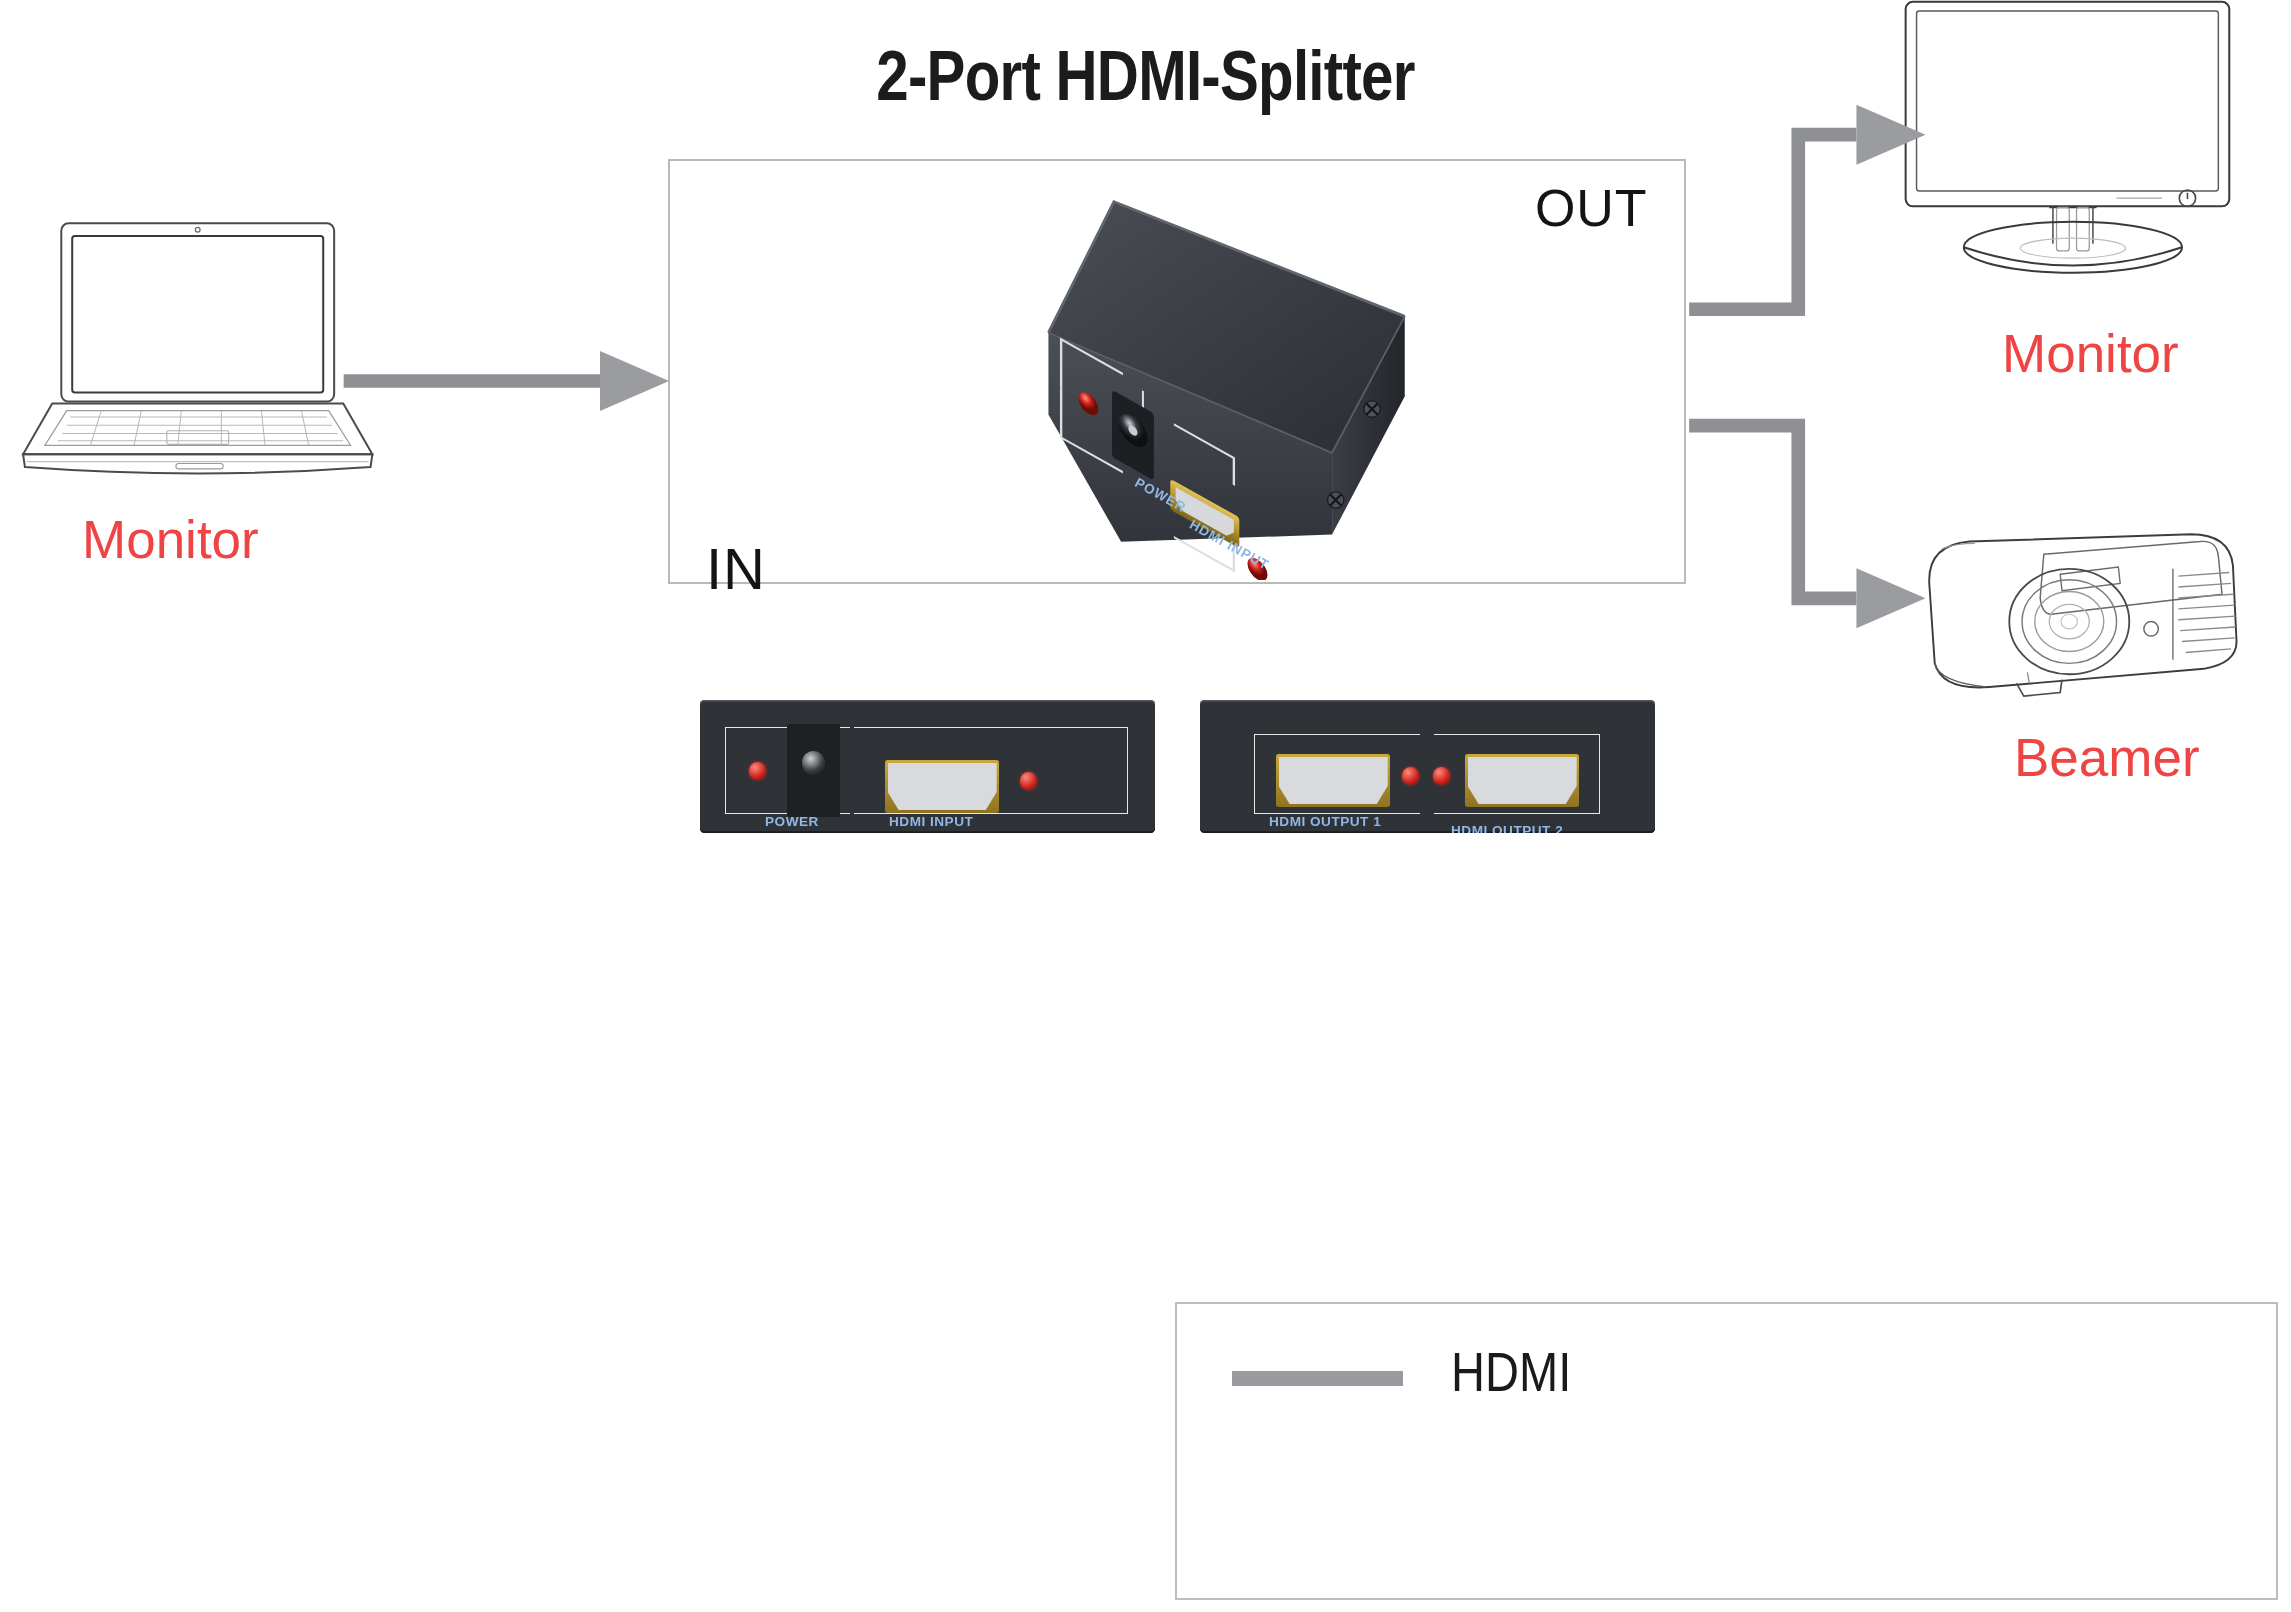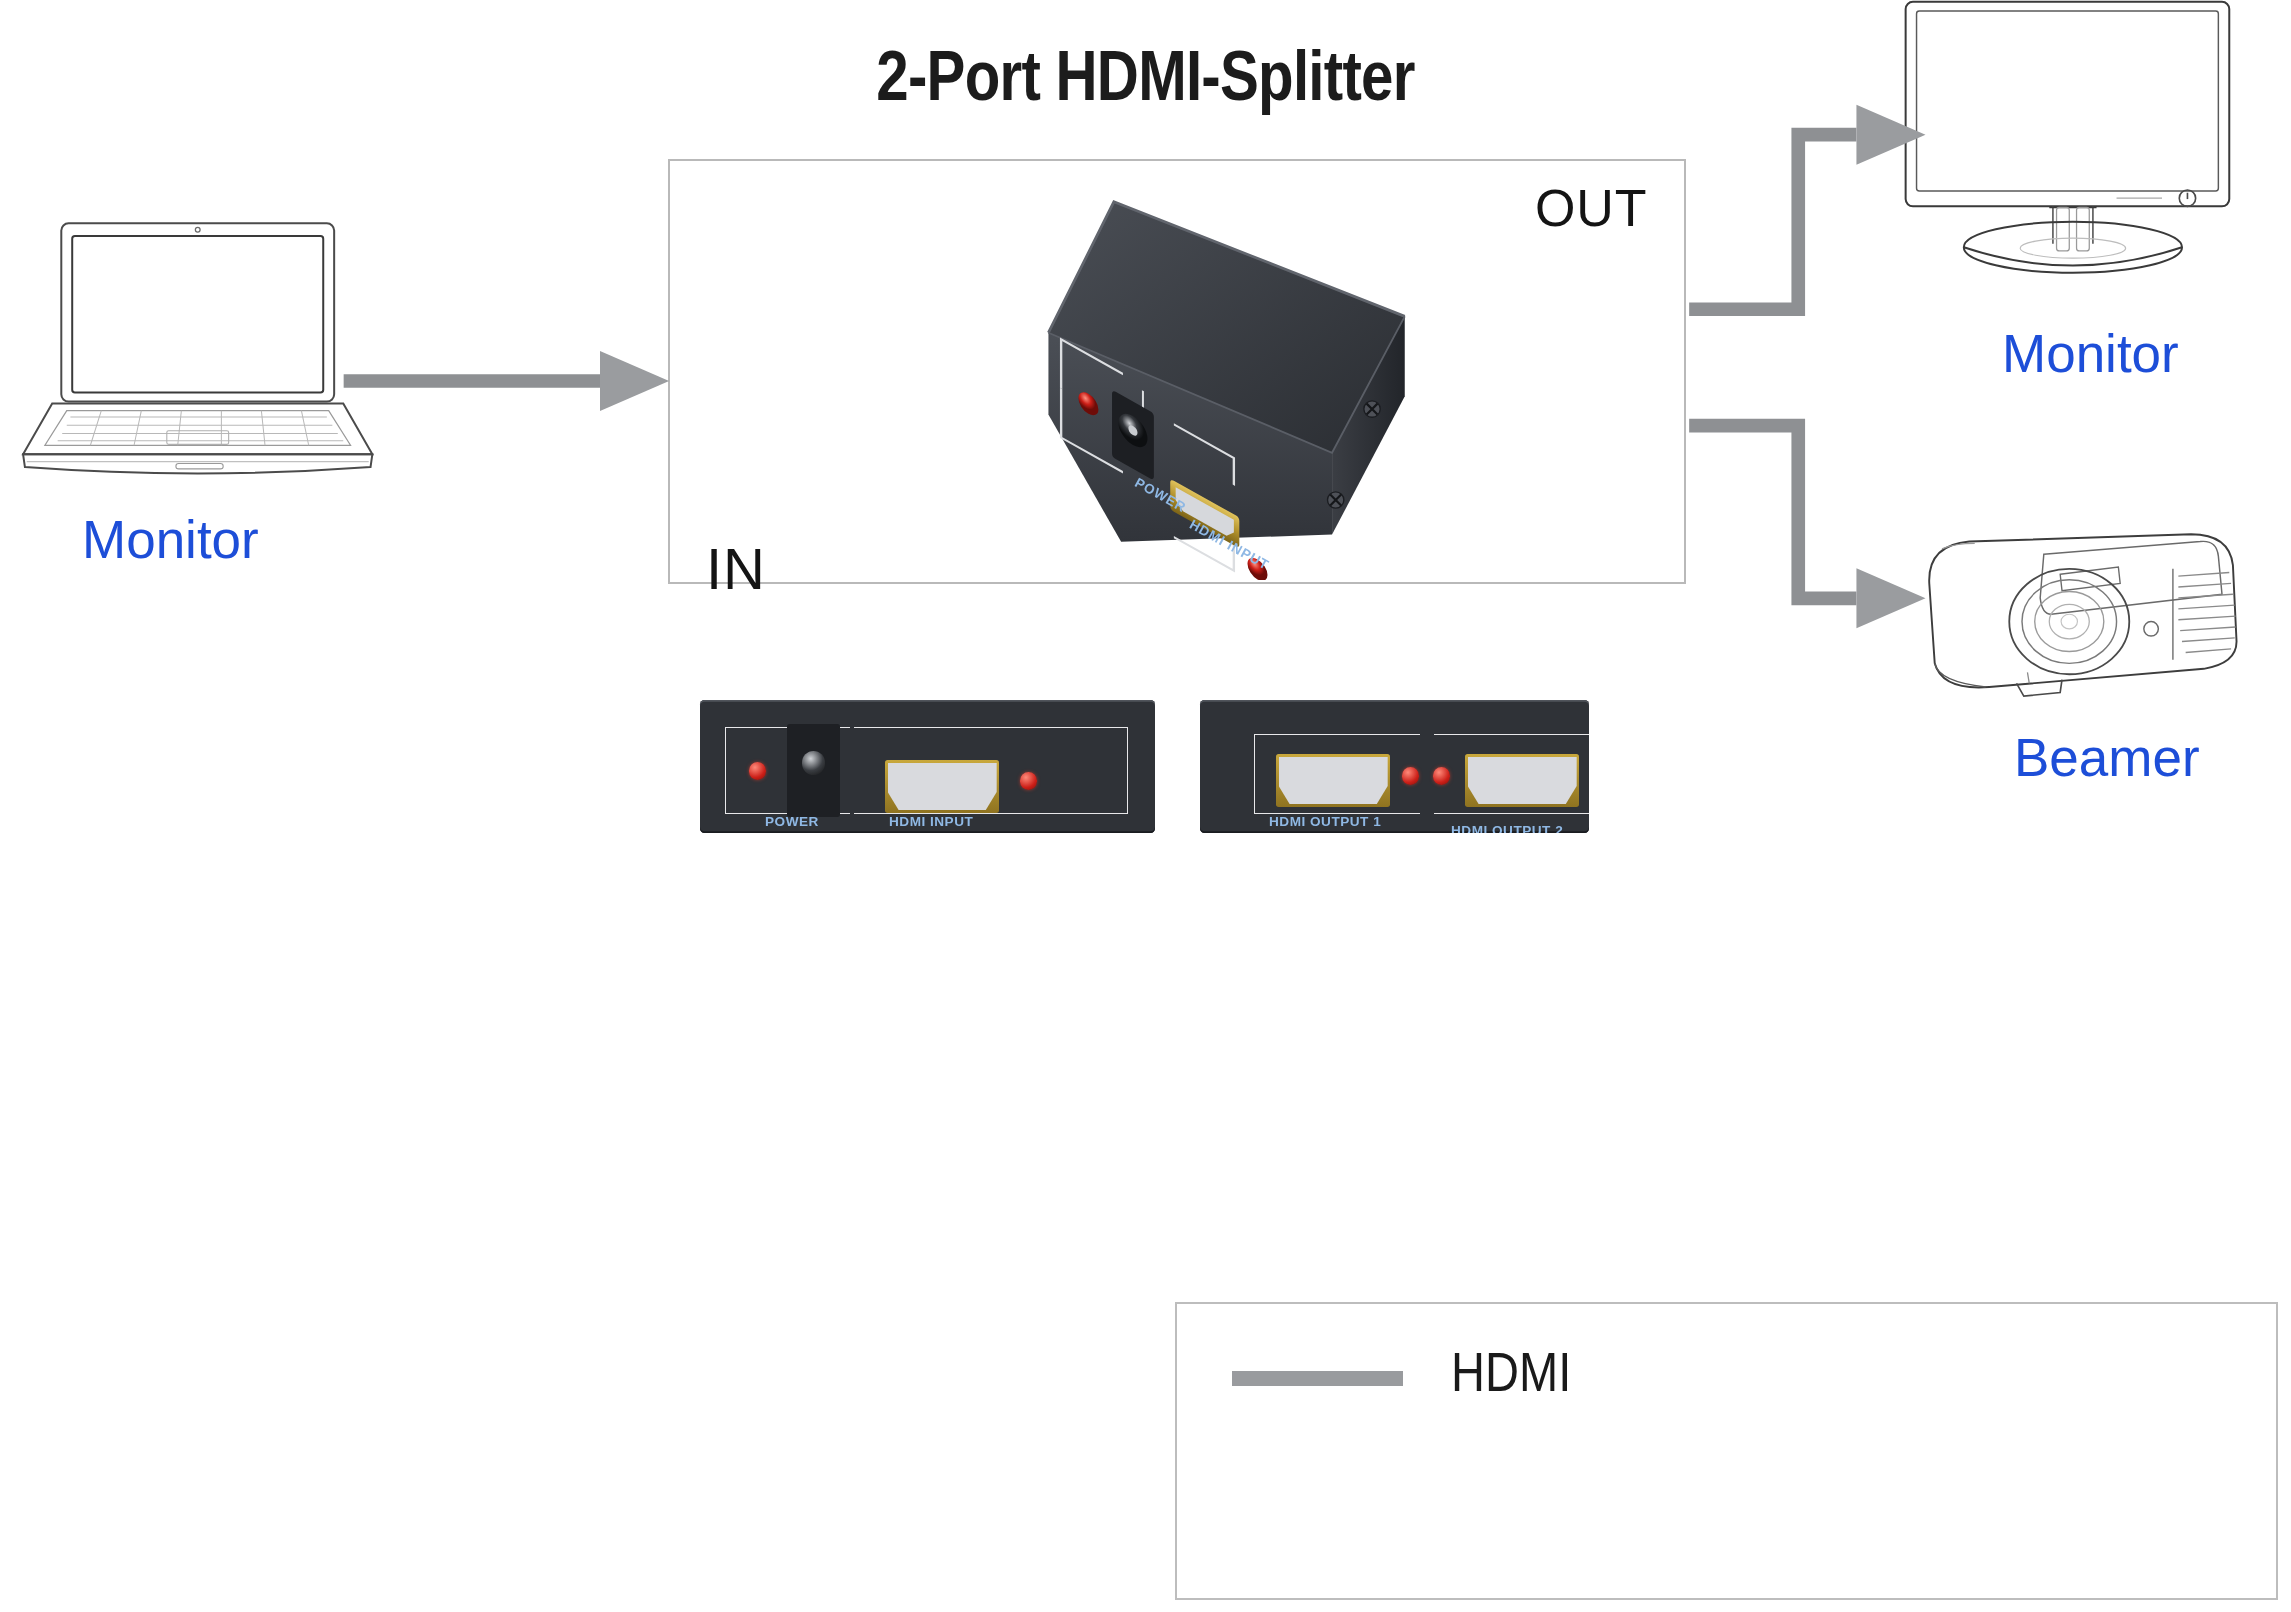--- a/index.html
+++ b/index.html
@@ -20,42 +20,42 @@
   #label-in{left:706px;top:535px;font-size:58px;font-weight:400;color:#141414;
             letter-spacing:0.9px;}
 
   
   #splitter3d{left:841px;top:180px;width:673px;height:400px;}
 
   
   .panel{height:133px;background:#2f3237;border-radius:4.5px;
          box-shadow:inset 0 1.8px 0 #50545b, inset 0 -1.8px 0 #1a1c20;overflow:hidden;}
   #panel-front{left:700px;top:700px;width:455px;}
-  #panel-rear{left:1200px;top:700px;width:389px;}
+  #panel-rear{left:1200px;top:700px;width:455px;}
   .pnl-face{position:absolute;inset:7.3px 9px;}
   .dash-box{position:absolute;border:1.8px solid #e8e8ea;border-top-color:#e8e8ea;}
   .led{position:absolute;width:17.3px;height:17.3px;border-radius:50%;
        background:radial-gradient(circle at 35% 30%,#ff8a7a,#cc1f18 60%,#7e0f0a);
        box-shadow:0 0 3.6px rgba(255,60,40,.55);}
   .hdmi{position:absolute;background:linear-gradient(#c9a83c,#8f7320);
         border-radius:2.7px;padding:2.7px;}
   .hdmi i{display:block;height:100%;background:#d9dade;
           clip-path:polygon(0 0,100% 0,100% 62%,90% 100%,10% 100%,0 62%);}
   .barrel{position:absolute;background:#1e2024;border-radius:2.7px;}
   .barrel em{position:absolute;left:50%;top:42%;width:23.6px;height:23.6px;margin-left:-11.8px;
              margin-top:-11.8px;border-radius:50%;background:radial-gradient(circle at 38% 32%,#cfd2d6,#3a3d42 55%,#111 100%);}
   .plabel{position:absolute;color:#8fb8e4;font-size:13.6px;font-weight:700;
           letter-spacing:0.5px;white-space:nowrap;}
 
   
   #notebook{left:13.6px;top:216px;width:382px;height:273px;}
   #monitor{left:1900px;top:0px;width:364px;height:300px;}
   #beamer{left:1891px;top:527px;width:382px;height:200px;}
 
-  .dev-label{font-size:53px;font-weight:400;color:#1d4ed8;white-space:nowrap;}
+  .dev-label{font-size:53px;font-weight:400;color:#ef4444;white-space:nowrap;}
   #lbl-notebook{left:82px;top:509px;}
   #lbl-monitor{left:2002px;top:323px;}
   #lbl-beamer{left:2014px;top:727px;}
 
   
   #wires{left:0;top:0;width:2291px;height:1613px;pointer-events:none;}
 
   
   #legend{left:1175px;top:1302px;width:1103px;height:298px;
           border:2.7px solid #bdbdbd;background:#fff;box-sizing:border-box;}

